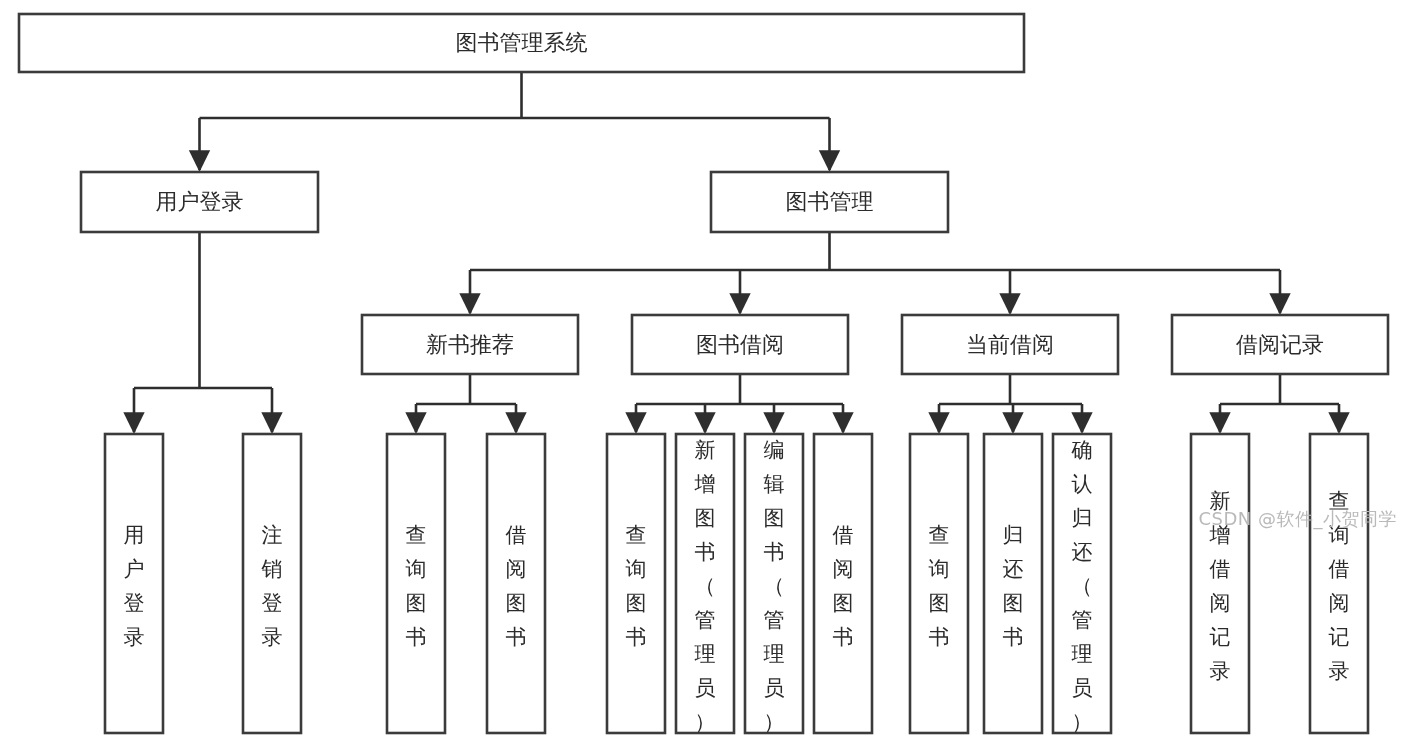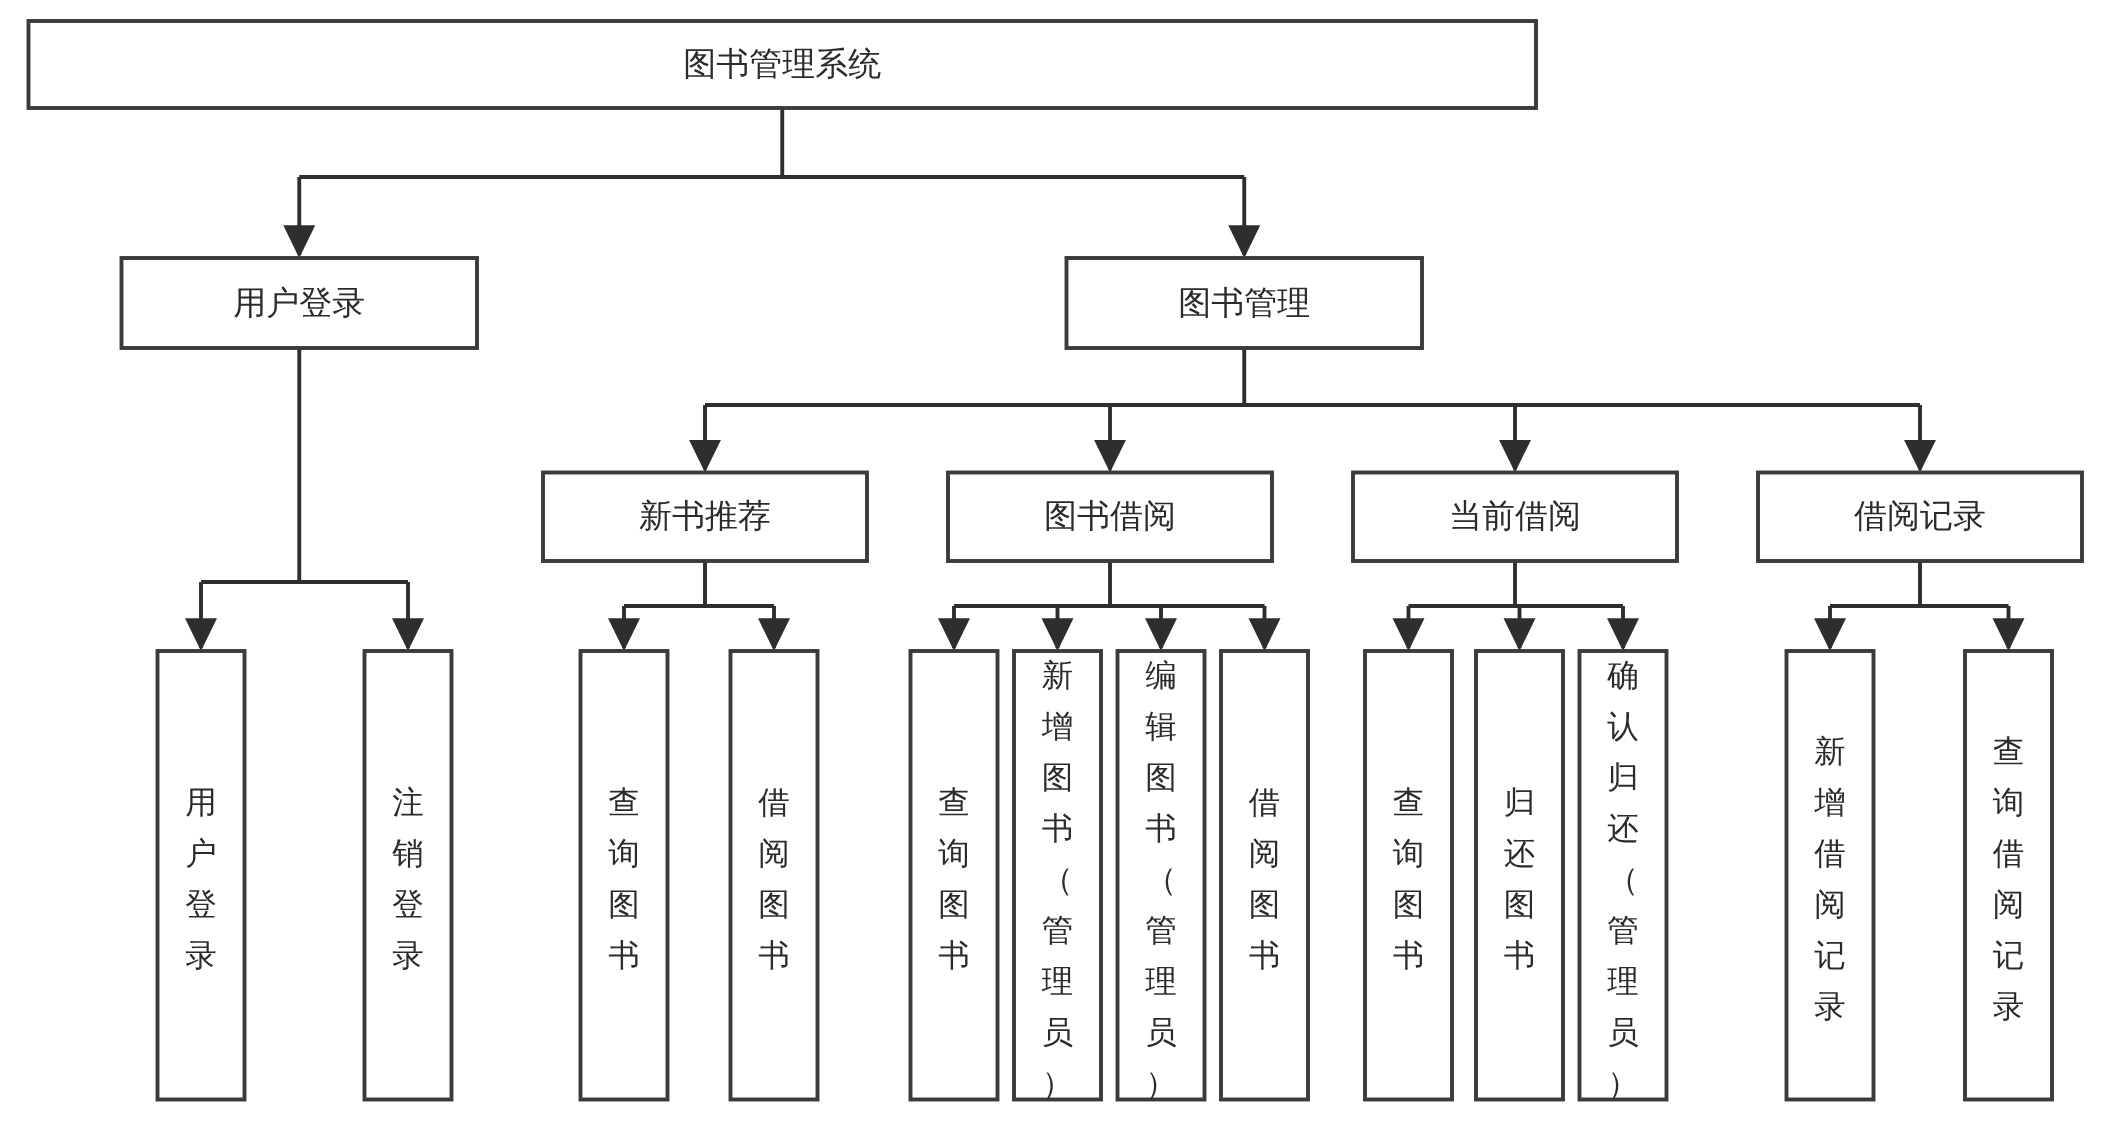--- a/index.html
+++ b/index.html
@@ -140,13 +140,14 @@
         <g>
           <rect x="1191" y="434" width="58" height="299" class="box-rect"></rect>
           <text x="1220" y="508.02" class="vlabel"><tspan x="1220" dy="0">新</tspan><tspan x="1220" dy="34">增</tspan><tspan x="1220" dy="34">借</tspan><tspan x="1220" dy="34">阅</tspan><tspan x="1220" dy="34">记</tspan><tspan x="1220" dy="34">录</tspan></text>
         </g>
         <g>
           <rect x="1310" y="434" width="58" height="299" class="box-rect"></rect>
           <text x="1339" y="508.02" class="vlabel"><tspan x="1339" dy="0">查</tspan><tspan x="1339" dy="34">询</tspan><tspan x="1339" dy="34">借</tspan><tspan x="1339" dy="34">阅</tspan><tspan x="1339" dy="34">记</tspan><tspan x="1339" dy="34">录</tspan></text>
         </g>
       </g>
   </svg>
+  <div class="watermark">CSDN @软件_小贺同学</div>
 </div>
 
 </body></html>

